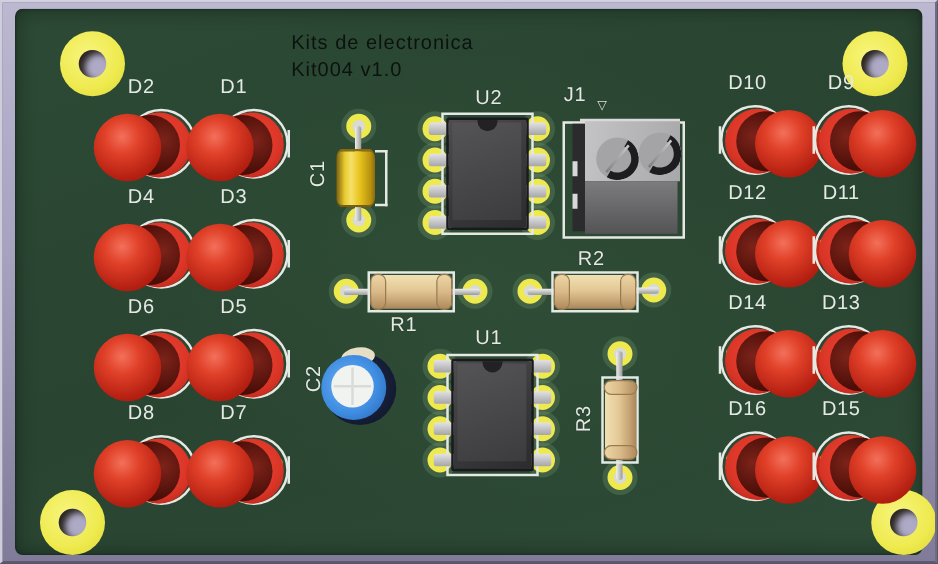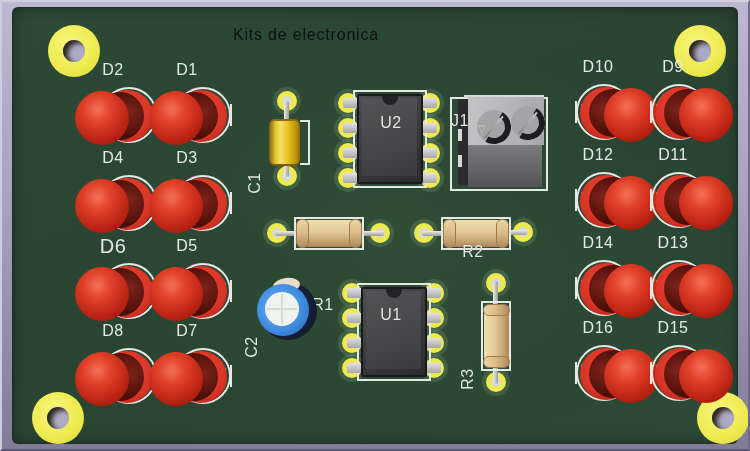--- a/index.html
+++ b/index.html
@@ -7,21 +7,21 @@
     border:2px solid;border-color:#d2cfe0 #6f6b88 #5b5874 #cfccdd;
     background:linear-gradient(180deg,var(--background-top,#bcb8d1) 0%,#a6a2bf 45%,var(--background-bottom,#7f7b99) 100%);
     font-family:Liberation Sans, sans-serif;}
   #board{position:absolute;left:10px;top:5px;width:726px;height:437px;border-radius:6px;
     background:radial-gradient(ellipse 420px 260px at 52% 50%,rgba(100,150,95,0.10),transparent 72%),
                linear-gradient(160deg,#2c4a35 0%,var(--pcb,#294431) 50%,#2d4b36 100%);
     box-shadow:inset 0 0 16px rgba(0,0,0,.40),inset 0 0 2px rgba(0,0,0,.55);}
   .abs{position:absolute;}
   .title{position:absolute;color:var(--board-text,#0c120e);font-size:16px;letter-spacing:.8px;white-space:nowrap;}
   .label{position:absolute;color:var(--silkscreen,#e4e9e4);font-size:16px;letter-spacing:.5px;white-space:nowrap;
-    transform:translate(-50%,-50%);text-shadow:0 0 1px rgba(0,0,0,.4);margin-top:44px;}
+    transform:translate(-50%,-50%);text-shadow:0 0 1px rgba(0,0,0,.4);}
   .label.vert{writing-mode:vertical-rl;transform:translate(-50%,-50%) rotate(180deg);}
   .hole{position:absolute;width:52px;height:52px;border-radius:50%;background:radial-gradient(circle at 42% 38%,#f8f57e,var(--pad,#eeea4e) 60%,#d8d43a);}
   .bore{position:absolute;left:15px;top:15px;width:22px;height:22px;border-radius:50%;background:#aeaac6;
     box-shadow:inset 5px 3px 5px rgba(20,14,4,.85);}
   .pad{position:absolute;width:20px;height:20px;border-radius:50%;box-sizing:border-box;
     background:#d9dad6;border:5px solid var(--pad,#eeea4e);}
   .halo{position:absolute;width:28px;height:28px;border-radius:50%;background:rgba(150,190,140,.20);}
   .silk-rect{position:absolute;box-sizing:border-box;border:2px solid var(--silkscreen,#e4e9e4);}
   .lead-h{position:absolute;height:5px;border-radius:2px;background:linear-gradient(180deg,#efefef,#9a9a9a);}
   .lead-v{position:absolute;width:5px;border-radius:2px;background:linear-gradient(90deg,#efefef,#9a9a9a);}
@@ -43,20 +43,21 @@
   .screw::after{content:'';position:absolute;left:16px;top:3px;width:2px;height:28px;
     background:linear-gradient(#cacacc,#7e7e80);transform:rotate(40deg);}
 </style>
 </head>
 <body>
 
 <div id="stage">
   <div id="board">
 
     <div class="title" style="left:221px;top:19px;">Kits de electronica</div>
+    <div class="title" style="left:221px;top:41px;">Kit004 v1.0</div>
 
     <div class="hole" style="left:36px;top:18px;">
         <div class="bore"></div>
       </div>
     <div class="hole" style="left:662px;top:18px;">
         <div class="bore"></div>
       </div>
     <div class="hole" style="left:20px;top:385px;">
         <div class="bore"></div>
       </div>
@@ -221,21 +222,21 @@
         <div style="position: absolute; left: 158px; top: 173px; width: 48px; height: 48px; border-radius: 50%; background: radial-gradient(circle at 72% 42%, rgb(124, 35, 26), rgb(76, 15, 8) 55%, rgb(51, 10, 6));"></div>
         <div style="position: absolute; left: 137px; top: 172px; width: 54px; height: 54px; border-radius: 50%; background: radial-gradient(circle at 42% 34%, rgb(243, 112, 90), rgb(224, 64, 40) 30%, rgb(181, 32, 18) 70%, rgb(142, 20, 8));"></div>
         <div style="position: absolute; left: 175px; top: 151px; transform: translate(-50%, -50%); color: var(--silkscreen); font-size: 16px; letter-spacing: 0.5px; white-space: nowrap;">D3</div>
         <div style="position: absolute; left: 89px; top: 256px; width: 56px; height: 56px; border: 2px solid var(--silkscreen); border-radius: 50%; box-sizing: border-box;"></div>
         <div style="position: absolute; left: 94px; top: 261px; width: 46px; height: 46px; border: 1.5px solid var(--silkscreen); border-radius: 50%; box-sizing: border-box; opacity: 0.85;"></div>
         <div style="position: absolute; left: 144px; top: 273px; width: 2px; height: 22px; background: var(--silkscreen);"></div>
         <div style="position: absolute; left: 134px; top: 275px; width: 6px; height: 18px; border-radius: 3px; background: rgb(233, 229, 69);"></div>
         <div style="position: absolute; left: 89px; top: 259px; width: 52px; height: 52px; border-radius: 50%; background: radial-gradient(circle at 50% 40%,#f04433,var(--led,#d92a1d) 60%,#b01f13);"></div>
         <div style="position: absolute; left: 84px; top: 261px; width: 48px; height: 48px; border-radius: 50%; background: radial-gradient(circle at 72% 42%, rgb(124, 35, 26), rgb(76, 15, 8) 55%, rgb(51, 10, 6));"></div>
         <div style="position: absolute; left: 63px; top: 260px; width: 54px; height: 54px; border-radius: 50%; background: radial-gradient(circle at 42% 34%, rgb(243, 112, 90), rgb(224, 64, 40) 30%, rgb(181, 32, 18) 70%, rgb(142, 20, 8));"></div>
-        <div style="position: absolute; left: 101px; top: 239px; transform: translate(-50%, -50%); color: var(--silkscreen); font-size: 20px; letter-spacing: 0.5px; white-space: nowrap;">D6</div>
+        <div style="position: absolute; left: 101px; top: 239px; transform: translate(-50%, -50%); color: var(--silkscreen); font-size: 16px; letter-spacing: 0.5px; white-space: nowrap;">D6</div>
         <div style="position: absolute; left: 163px; top: 256px; width: 56px; height: 56px; border: 2px solid var(--silkscreen); border-radius: 50%; box-sizing: border-box;"></div>
         <div style="position: absolute; left: 168px; top: 261px; width: 46px; height: 46px; border: 1.5px solid var(--silkscreen); border-radius: 50%; box-sizing: border-box; opacity: 0.85;"></div>
         <div style="position: absolute; left: 218px; top: 273px; width: 2px; height: 22px; background: var(--silkscreen);"></div>
         <div style="position: absolute; left: 208px; top: 275px; width: 6px; height: 18px; border-radius: 3px; background: rgb(233, 229, 69);"></div>
         <div style="position: absolute; left: 163px; top: 259px; width: 52px; height: 52px; border-radius: 50%; background: radial-gradient(circle at 50% 40%,#f04433,var(--led,#d92a1d) 60%,#b01f13);"></div>
         <div style="position: absolute; left: 158px; top: 261px; width: 48px; height: 48px; border-radius: 50%; background: radial-gradient(circle at 72% 42%, rgb(124, 35, 26), rgb(76, 15, 8) 55%, rgb(51, 10, 6));"></div>
         <div style="position: absolute; left: 137px; top: 260px; width: 54px; height: 54px; border-radius: 50%; background: radial-gradient(circle at 42% 34%, rgb(243, 112, 90), rgb(224, 64, 40) 30%, rgb(181, 32, 18) 70%, rgb(142, 20, 8));"></div>
         <div style="position: absolute; left: 175px; top: 239px; transform: translate(-50%, -50%); color: var(--silkscreen); font-size: 16px; letter-spacing: 0.5px; white-space: nowrap;">D5</div>
         <div style="position: absolute; left: 89px; top: 341px; width: 56px; height: 56px; border: 2px solid var(--silkscreen); border-radius: 50%; box-sizing: border-box;"></div>
         <div style="position: absolute; left: 94px; top: 346px; width: 46px; height: 46px; border: 1.5px solid var(--silkscreen); border-radius: 50%; box-sizing: border-box; opacity: 0.85;"></div>

